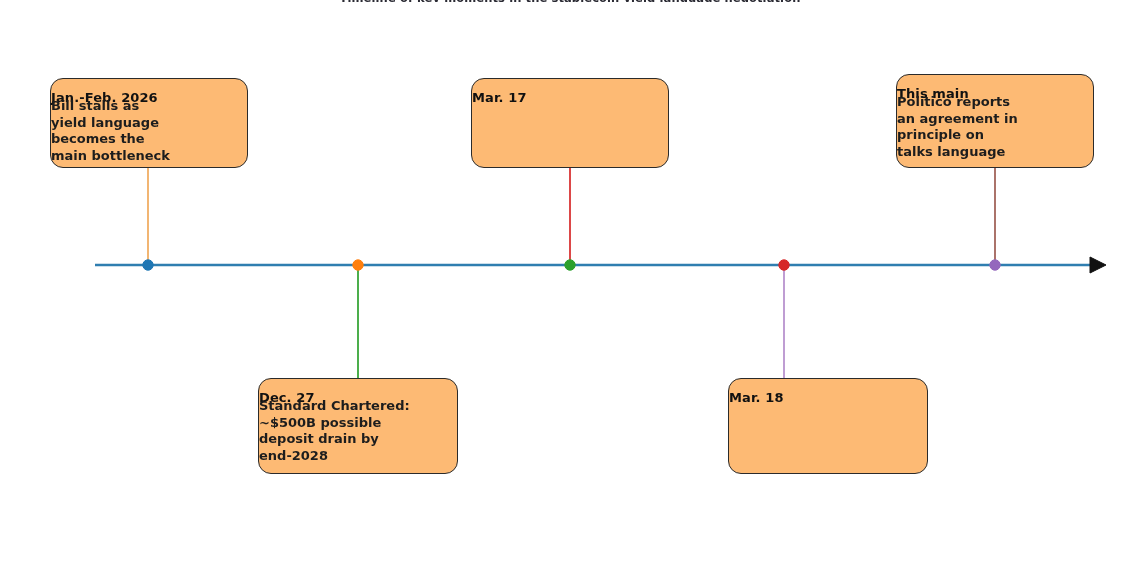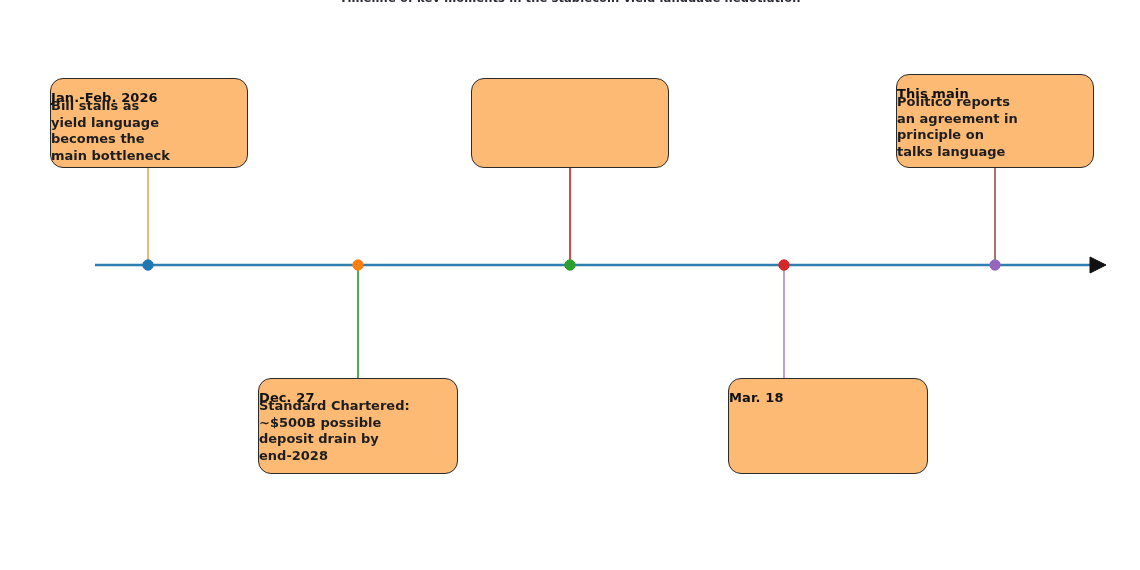--- a/index.html
+++ b/index.html
@@ -126,20 +126,21 @@
         <div class="card-inner">
           <div class="card-title">Dec. 27</div>
           <div class="card-body">Standard Chartered:
 ~$500B possible
 deposit drain by
 end-2028</div>
         </div>
       </div>
       <div class="event-card" style="left: 471px; top: 78px; width: 198px; height: 90px;">
         <div class="card-inner">
+          <div class="card-title">Mar. 17</div>
         </div>
       </div>
       <div class="event-card" style="left: 684px; top: 378px; width: 200px; height: 96px; margin-left: 44px;">
         <div class="card-inner">
           <div class="card-title">Mar. 18</div>
         </div>
       </div>
       <div class="event-card" style="left: 896px; top: 74px; width: 198px; height: 94px;">
         <div class="card-inner">
           <div class="card-title">This main</div>

